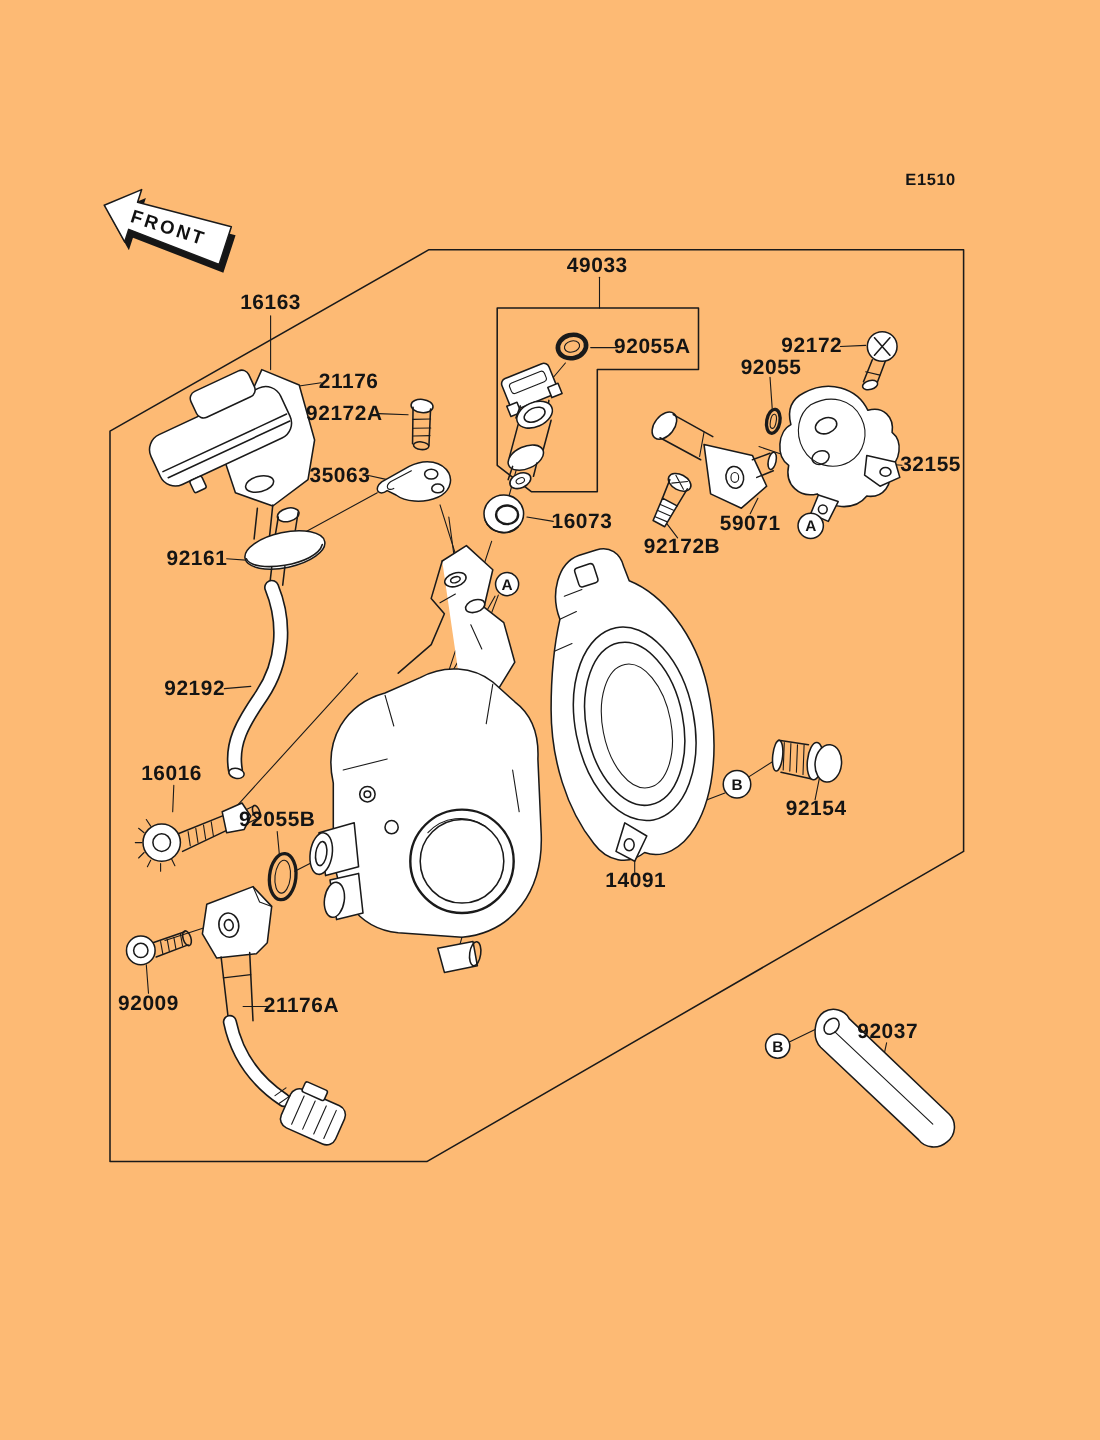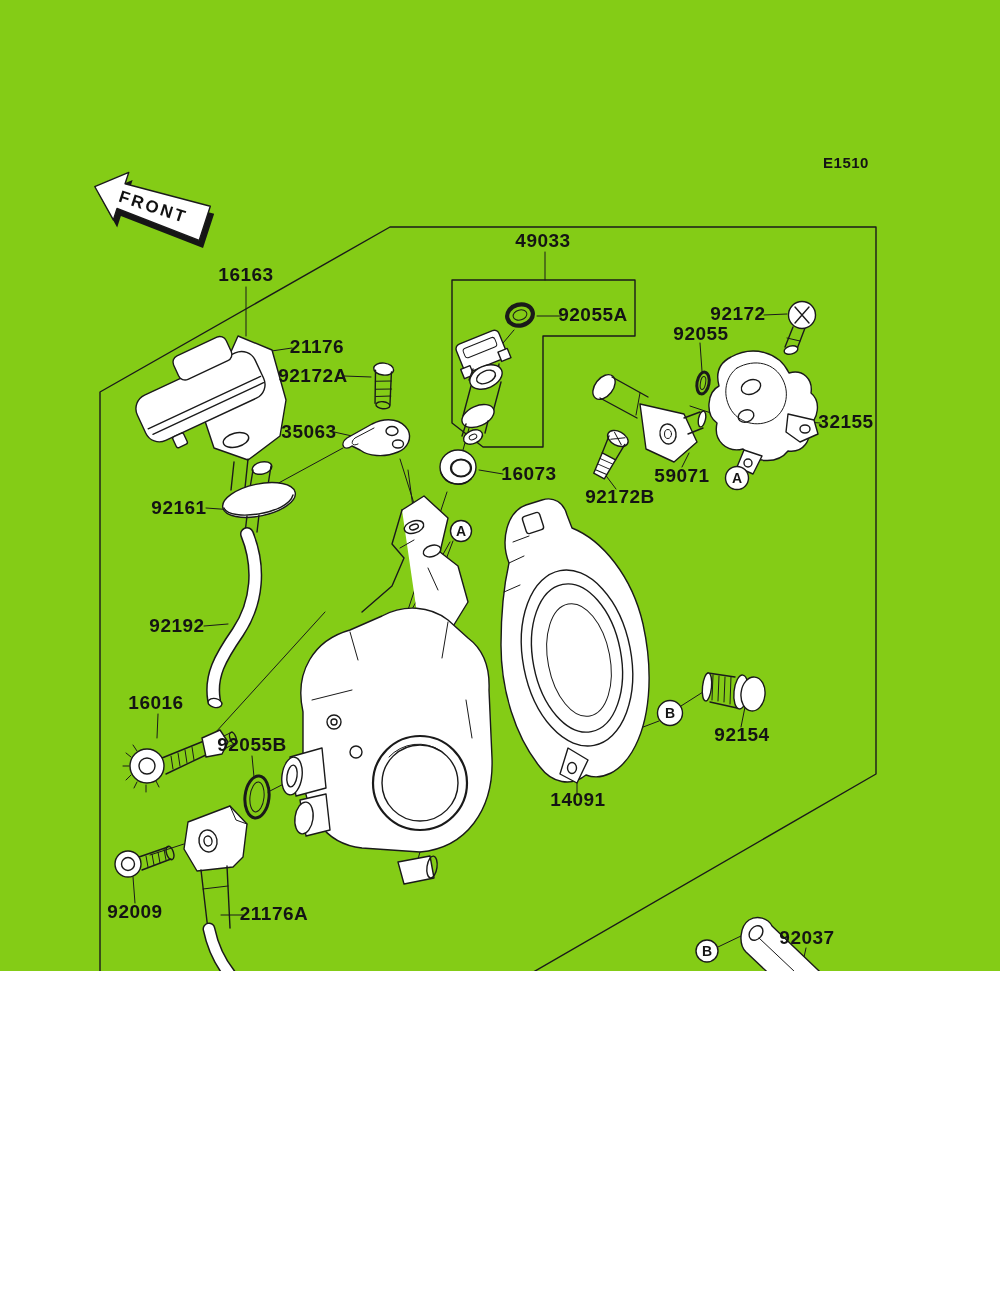--- a/index.html
+++ b/index.html
@@ -1,16 +1,16 @@
 <!DOCTYPE html>
 <html><head>
 <meta charset="utf-8">
 <style>
   html,body{margin:0;padding:0;background:#ffffff;}
-  .stage{position:relative;width:1000px;height:971px;background:#84cc16;overflow:hidden;}
+  .stage{position:relative;width:1000px;height:1309px;background:#fdba74;overflow:hidden;}
   svg{display:block;}
   svg text{font-family:"Liberation Sans","DejaVu Sans",sans-serif;font-weight:bold;fill:#141414;}
   .lbl{font-size:19px;letter-spacing:.5px;}
   .code{font-size:15px;letter-spacing:.5px;}
   .mark{font-size:14px;}
   .arrowtxt{font-size:17px;letter-spacing:2.5px;fill:#111;}
   .ln{fill:none;stroke:#1a1a1a;stroke-width:1.4;stroke-linecap:round;stroke-linejoin:round;}
   .fw{fill:#ffffff;}
   .thin{stroke-width:1;}
   .thick{stroke-width:2.2;}

